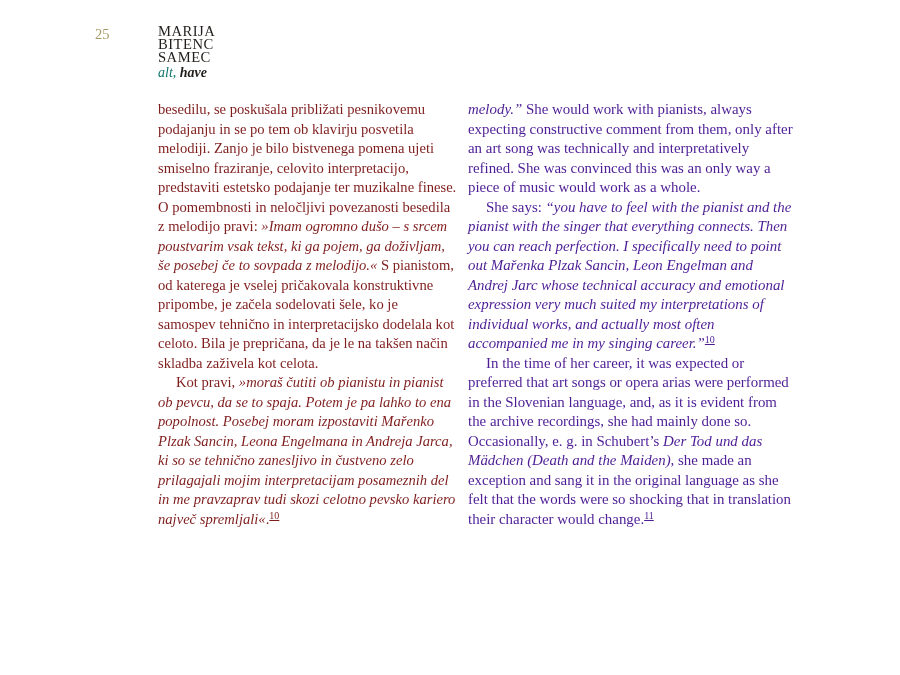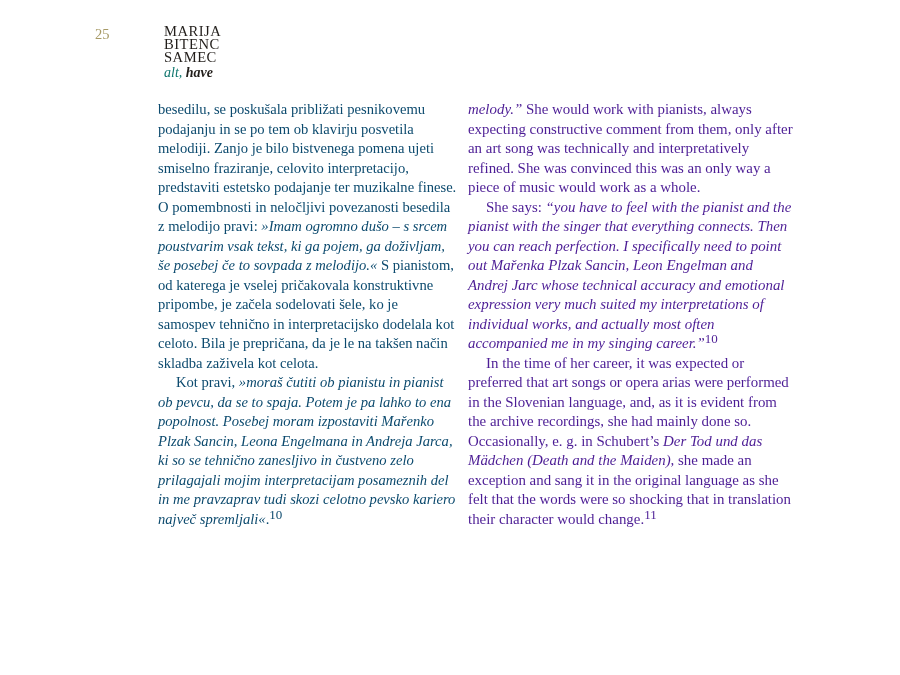--- a/index.html
+++ b/index.html
@@ -19,21 +19,21 @@
   }
   .pagenum {
     position: absolute;
     left: 95px;
     top: 26px;
     font-size: 14.5px;
     color: #a79a66;
   }
   .masthead {
     position: absolute;
-    left: 164px;
+    left: 158px;
     top: 25px;
   }
   .title-line {
     font-size: 14.6px;
     line-height: 13px;
     letter-spacing: 0.5px;
     color: #221e1b;
   }
   .subtitle {
     font-size: 14px;
@@ -48,34 +48,35 @@
     top: 100px;
     text-align: left;
   }
   .col p { margin: 0; }
   .col p.indent { text-indent: 18px; }
   .col-left {
     left: 158px;
     width: 299px;
     font-size: 14.6px;
     line-height: 19.5px;
-    color: #0c4a6e;
+    color: #7f1d1d;
   }
   .col-right {
     left: 468px;
     width: 326px;
     font-size: 14.9px;
     line-height: 19.5px;
     color: #4c1d95;
   }
   .italic { font-style: italic; }
   .sup {
-    font-size: 13px;
+    font-size: 10px;
     vertical-align: 5px;
     line-height: 0;
+    text-decoration: underline;
   }
 </style>
 </head>
 <body>
 
 <div class="page">
 
   <div class="pagenum">25</div>
 
   <header class="masthead">

